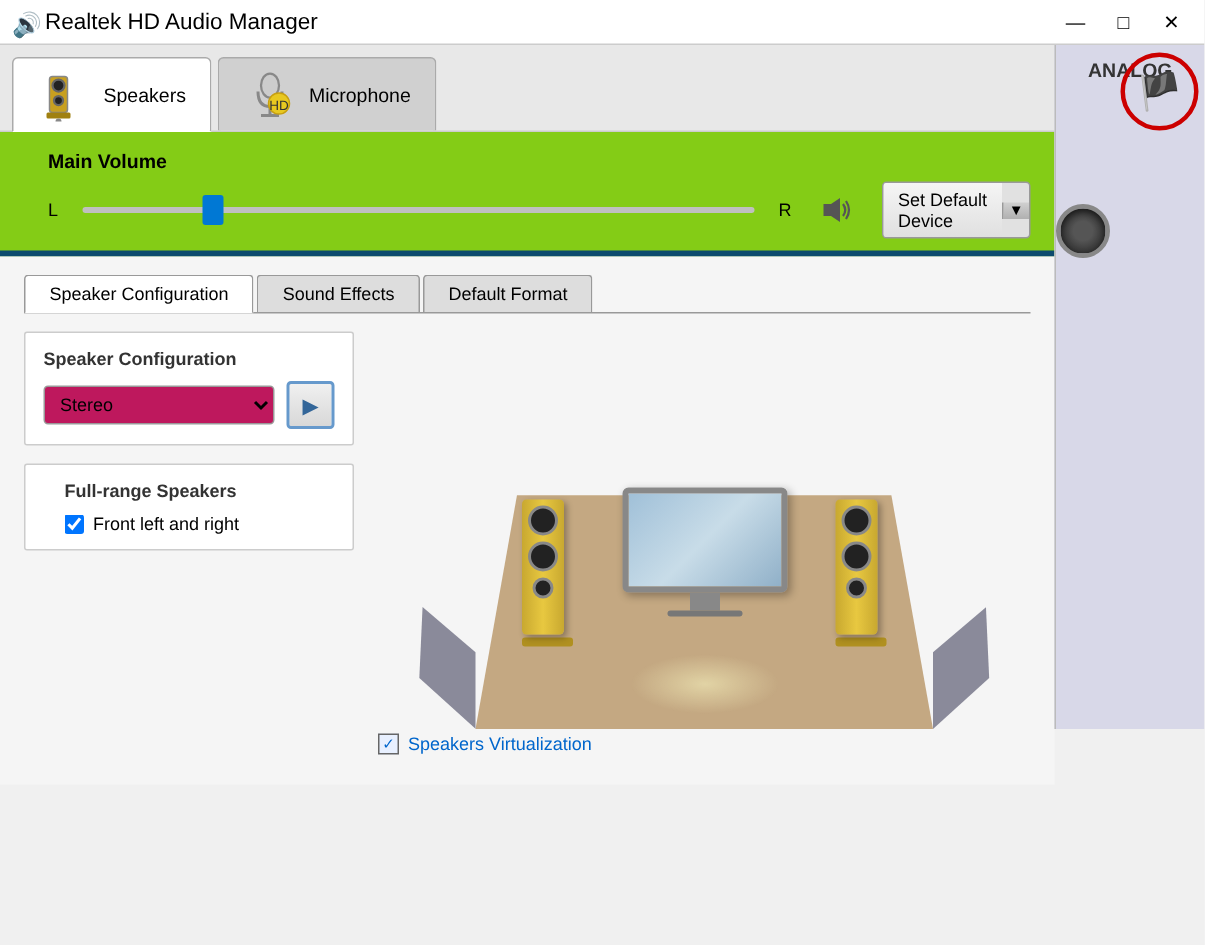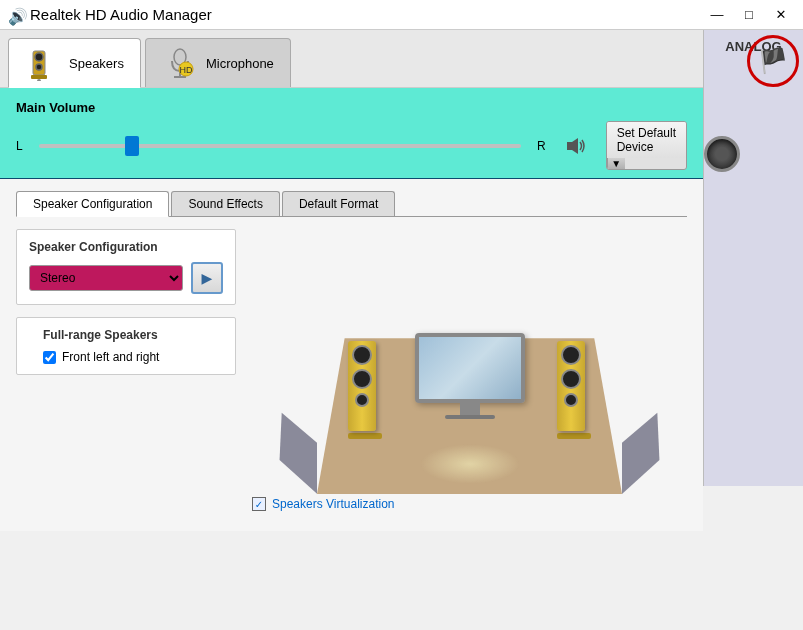--- a/index.html
+++ b/index.html
@@ -58,23 +58,23 @@
     }
     .device-tab.active {
       background: #fff;
       border-bottom: 1px solid #fff;
       margin-bottom: -1px;
       z-index: 1;
     }
 
     
     .volume-section {
-      padding: 12px 16px 8px 16px;
-      background: #5eead4;
-      border-bottom: 1px solid #0c4a6e;
+      padding: 12px 16px 8px 32px;
+      background: #84cc16;
+      border-bottom: 4px solid #0c4a6e;
     }
     .volume-label { font-size: 13px; font-weight: bold; margin-bottom: 6px; }
     .vol-lr { font-size: 12px; }
     .volume-slider {
       flex: 1;
       height: 4px;
       background: #c0c0c0;
       border-radius: 2px;
       position: relative;
       cursor: pointer;
@@ -91,28 +91,27 @@
     .speaker-icon {
       width: 28px; height: 28px;
       display: flex; align-items: center; justify-content: center;
       font-size: 18px;
       color: #555;
     }
 
     
     .default-device-btn {
       display: flex;
-      align-items: flex-start;
+      align-items: center;
       border: 1px solid #999;
       border-radius: 3px;
       overflow: hidden;
       cursor: pointer;
       font-size: 12px;
       background: #e1e1e1;
-      flex-direction: column;
     }
     .default-device-main {
       padding: 4px 10px;
       background: linear-gradient(to bottom, #f5f5f5, #e0e0e0);
       font-size: 12px;
       cursor: pointer;
     }
     .default-device-arrow {
       width: 18px;
       background: linear-gradient(to bottom, #d0d0d0, #b0b0b0);

